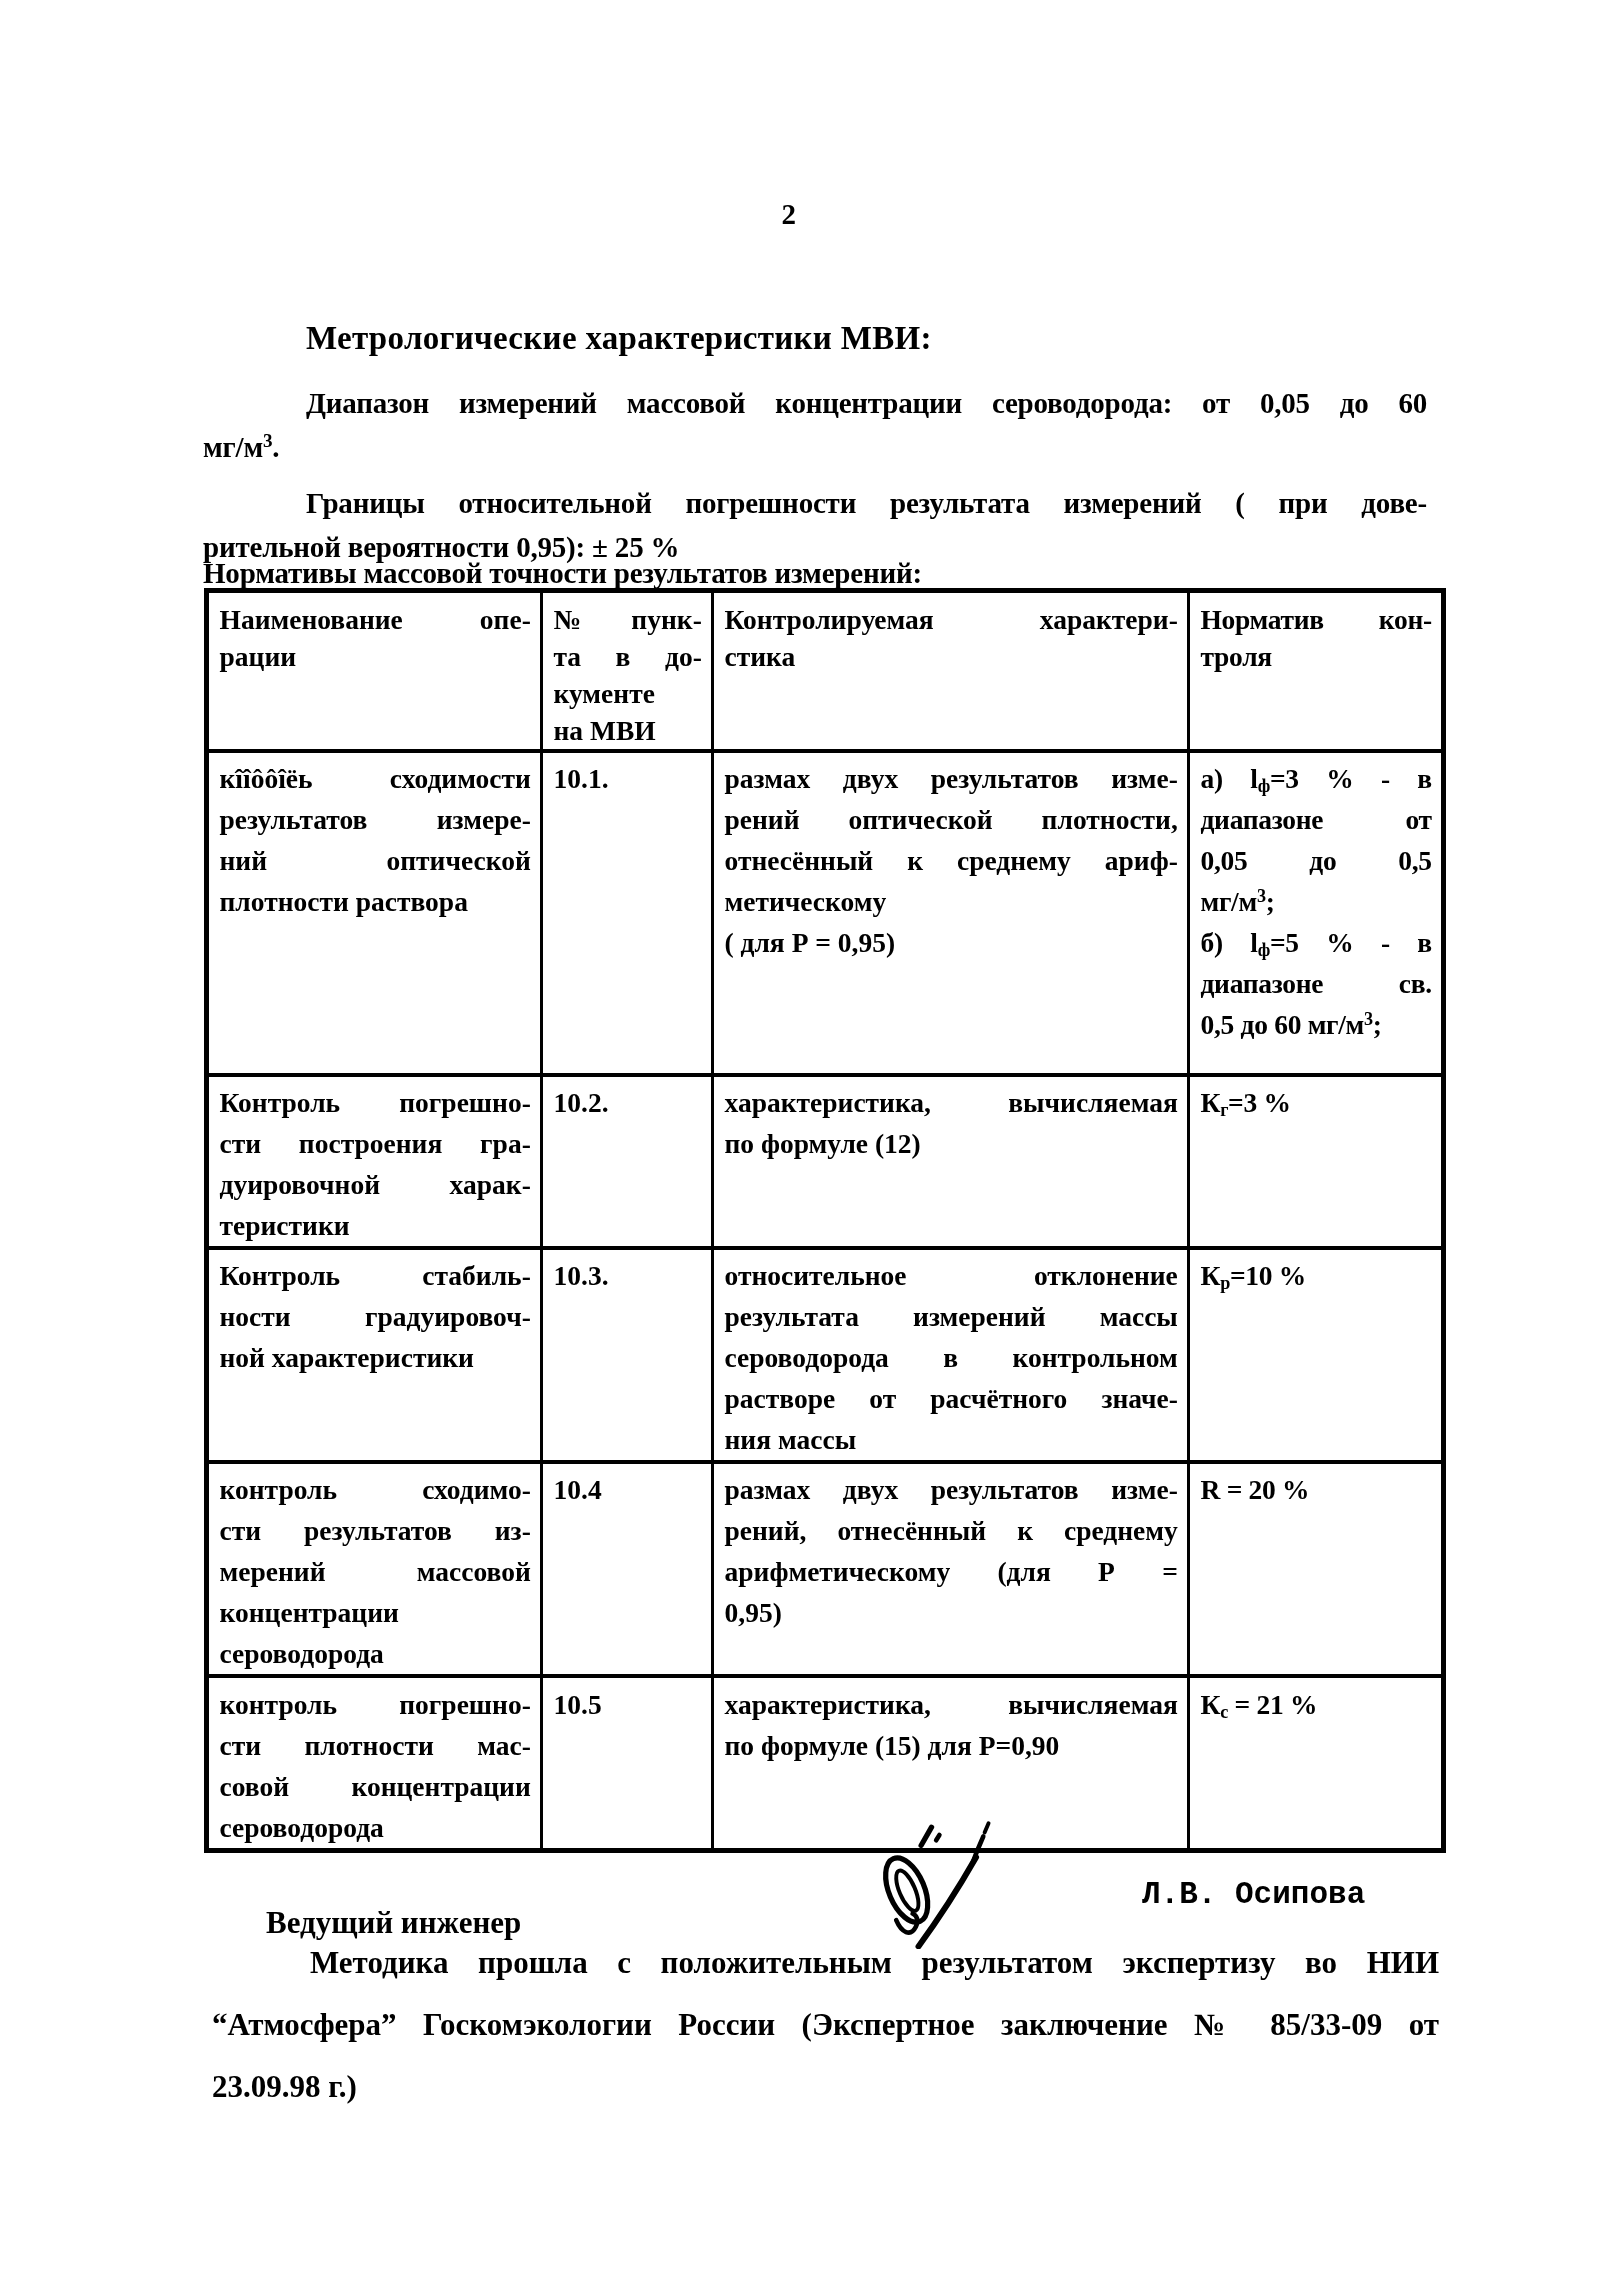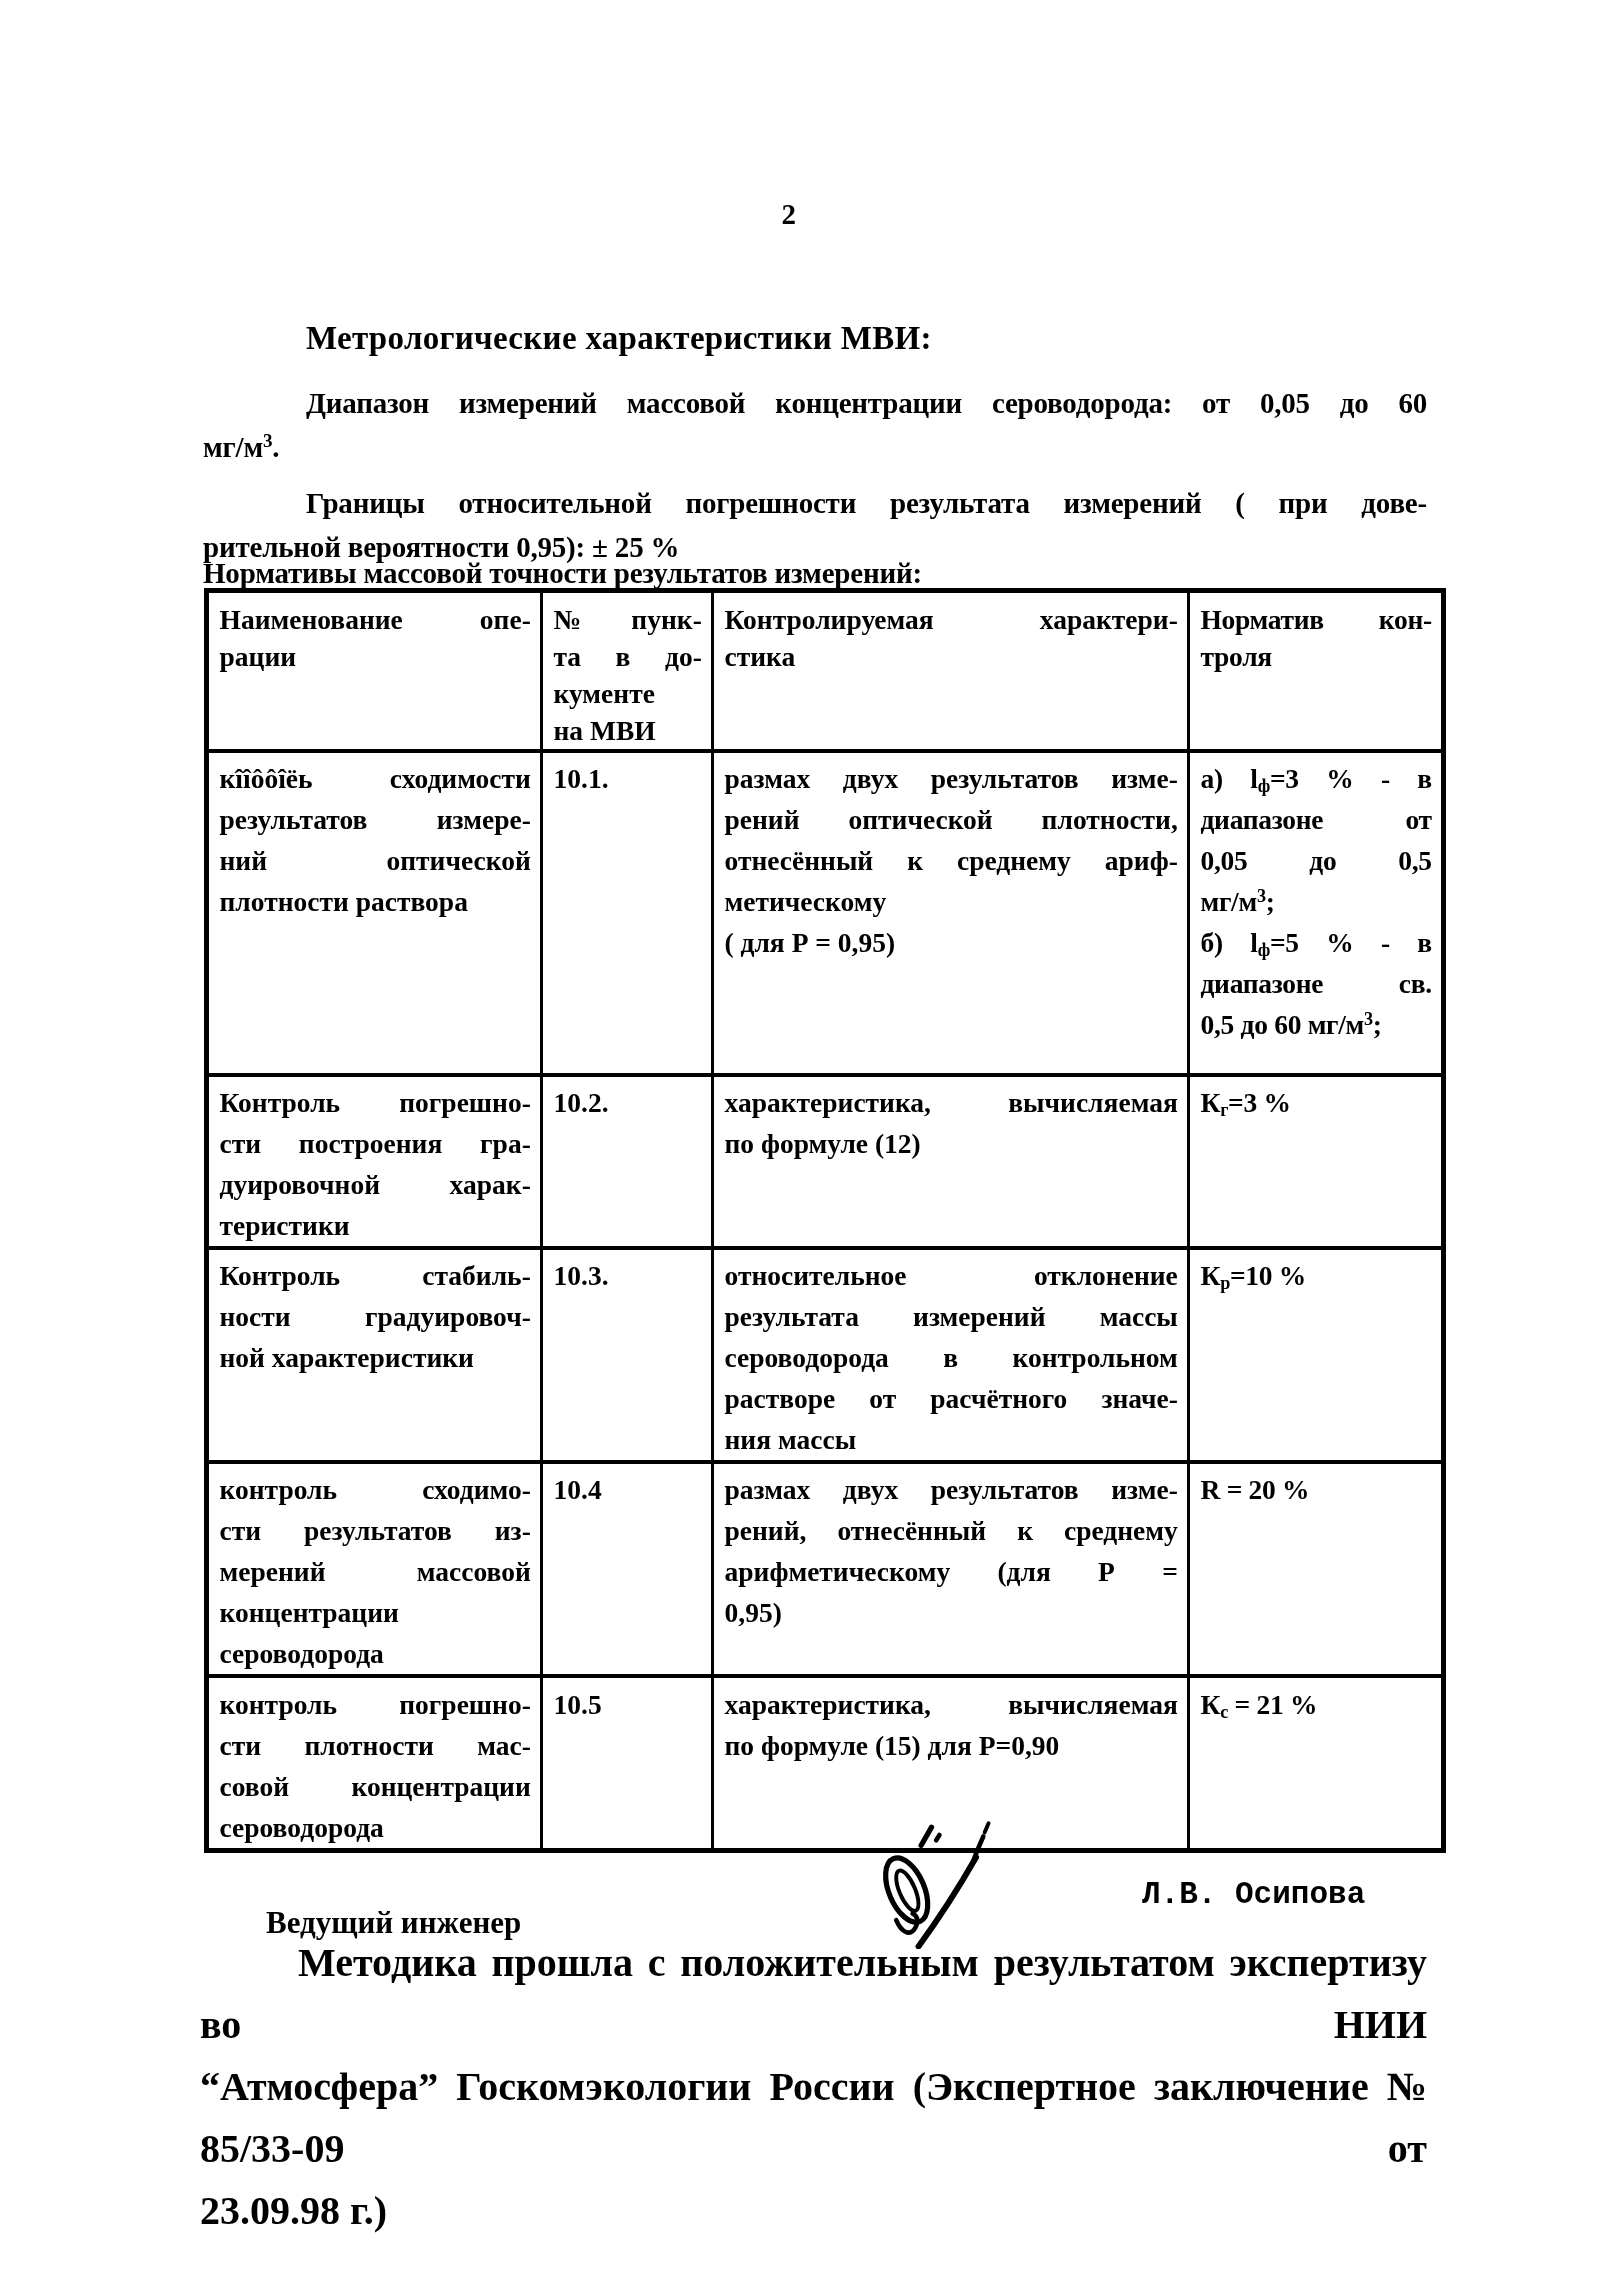--- a/index.html
+++ b/index.html
@@ -59,22 +59,22 @@
   .signer {
     position: absolute; left: 1142px; top: 1877px; font-size: 31px; font-family: Liberation Mono, monospace;
   }
   .signature {
     position: absolute; left: 870px; top: 1818px;
   }
   .signature path, .signature ellipse {
     fill: none; stroke: #000; stroke-linecap: round;
   }
   .note {
-    position: absolute; left: 200px; top: 1932px; width: 1227px;
-    font-size: 40px; line-height: 62px;
+    position: absolute; left: 212px; top: 1932px; width: 1227px;
+    font-size: 31px; line-height: 62px;
   }
   .note .line:first-child { text-indent: 98px; }
 </style>
 </head>
 <body>
 
 <div class="page">
 
   <div class="page-number">2</div>
 

